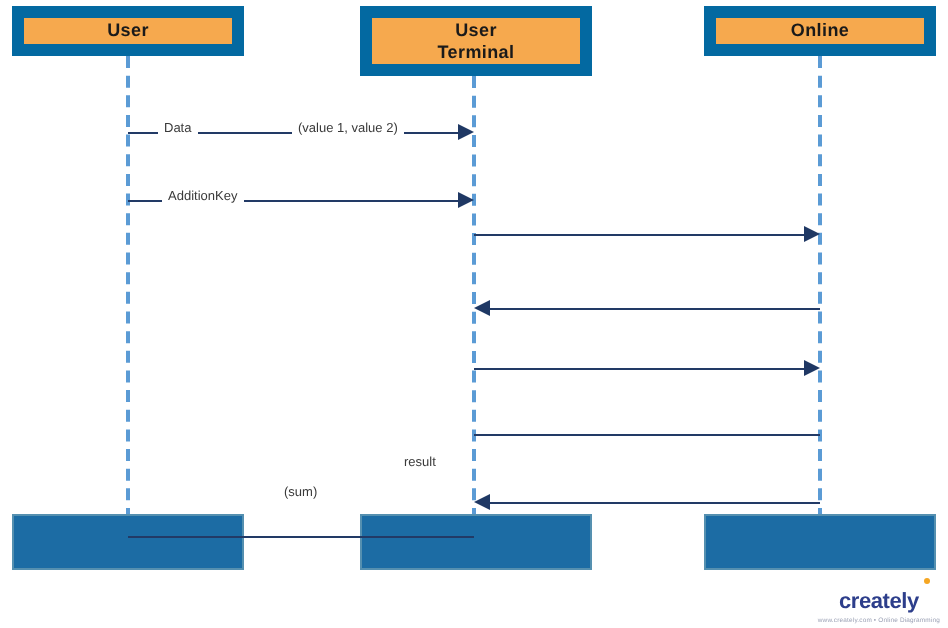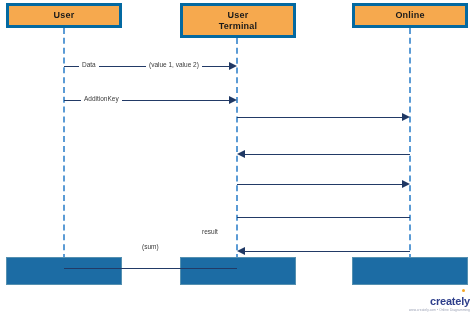--- a/index.html
+++ b/index.html
@@ -13,21 +13,21 @@
     height:314px;
     background:#ffffff;
     overflow:hidden;
   }
 
   
   .actor-box{
     position:absolute;
     box-sizing:border-box;
     background:#F6A94E;
-    border:3px solid #0369a1;
+    border:6px solid #0369a1;
     display:flex;
     align-items:center;
     justify-content:center;
     text-align:center;
     color:#1a1a1a;
     font-weight:bold;
     font-size:9px;
     line-height:11px;
     letter-spacing:.2px;
   }
@@ -76,21 +76,21 @@
     position:absolute;
     height:0;
     border-top:1px solid #223A66;
   }
 
   
   #watermark{
     position:absolute;
     right:4px;
     bottom:2px;
-    text-align:right;
+    text-align:center;
     line-height:1;
     user-select:none;
     margin-top:32px;
   }
   #watermark .wm-word{
     font-size:11px;
     font-weight:bold;
     color:#2D3E8B;
     letter-spacing:-.2px;
     position:relative;

